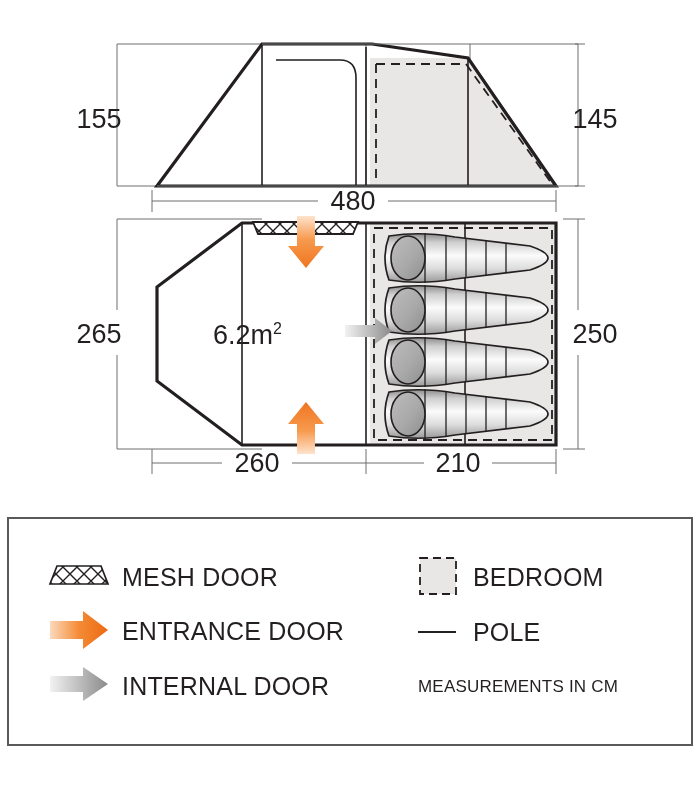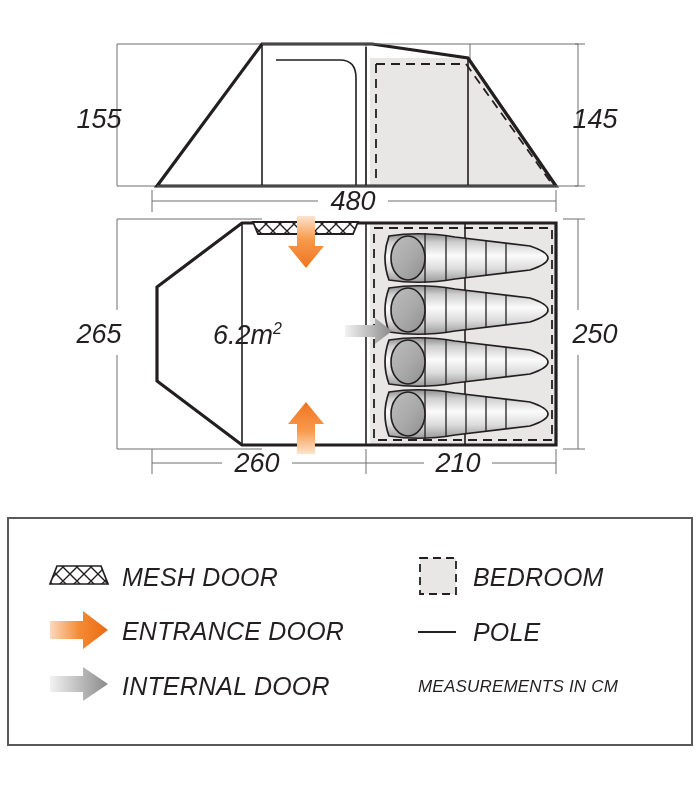--- a/index.html
+++ b/index.html
@@ -12,21 +12,20 @@
     height: 800px;
     font-family: "Liberation Sans", sans-serif;
     overflow: hidden;
     position: relative;
   }
   #root {
     position: absolute;
     left: 0; top: 0;
     width: 700px;
     height: 800px;
-    font-style: italic;
   }
   svg.plan {
     display: block;
     width: 700px;
     height: 800px;
   }
   .dim-text {
     font-family: "Liberation Sans", sans-serif;
     font-size: 27px;
     fill: #231f20;

